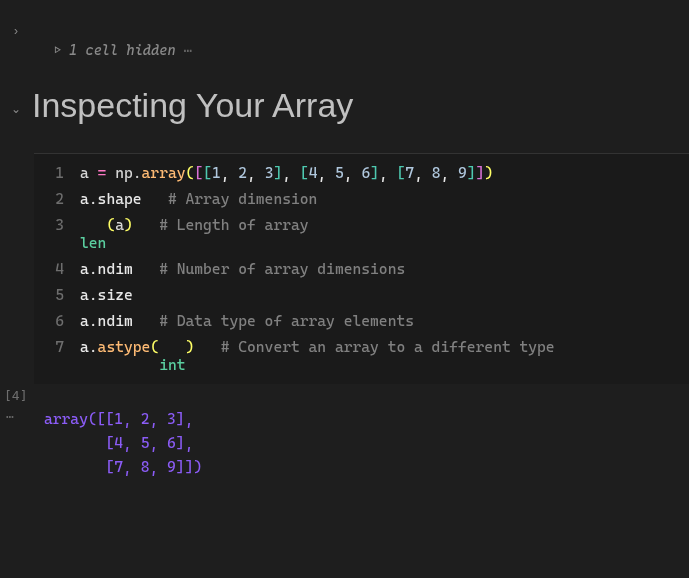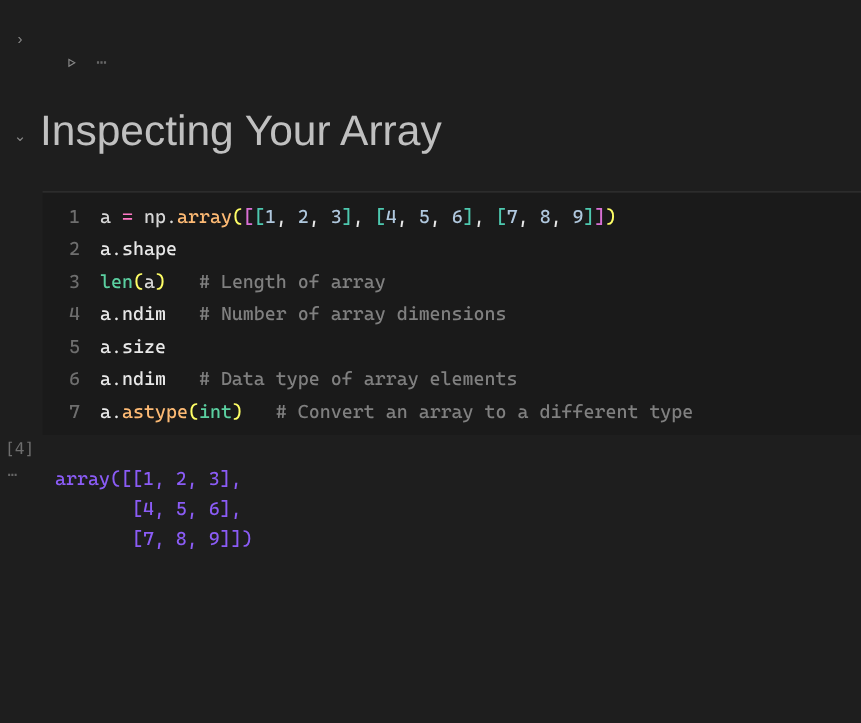--- a/index.html
+++ b/index.html
@@ -68,21 +68,21 @@
   .lineno {
     width: 46px;
     text-align: right;
     color: #6e6e6e;
     padding-right: 16px;
     user-select: none;
   }
   .tok-var    { color: #d6d6d6; font-weight: 500; }
   .tok-op     { color: #ff79c6; }
   .tok-call   { color: #fdba74; }
-  .tok-type   { color: #5bcfa0; }
+  .tok-type   { color: #5bcfa0; margin-top: 18px; }
   .tok-punc   { color: #ffff66; }
   .tok-brack  { color: #da70d6; }
   .tok-brack2 { color: #4ec9b0; }
   .tok-num    { color: #b0c8de; }
   .tok-comment{ color: #808080; }
   .tok-white  { color: #e8e8e8; font-weight: 500; }
   .tok-dot    { color: #d6d6d6; }
 
   .exec-count {
     color: #6e6e6e;
@@ -112,39 +112,40 @@
   }
 </style>
 </head>
 <body>
 
 <div class="section-header">
   <span class="chevron">›</span>
 </div>
 <div class="hidden-row">
   <span class="play-icon">▷</span>
+  <span>1 cell hidden</span>
   <span class="dots">⋯</span>
 </div>
 
 <div class="section-header" style="padding-top:14px;">
   <span class="chevron">⌄</span>
   <h1 class="heading">Inspecting Your Array</h1>
 </div>
 
 <div class="cell-wrap">
   <div class="code-block">
 
     <div class="code-line">
       <span class="lineno">1</span>
       <span class="tok-var">a</span><span> </span><span class="tok-op">=</span><span> </span><span class="tok-var">np</span><span class="tok-dot">.</span><span class="tok-call">array</span><span class="tok-punc">(</span><span class="tok-brack">[</span><span class="tok-brack2">[</span><span class="tok-num">1</span><span class="tok-white">, </span><span class="tok-num">2</span><span class="tok-white">, </span><span class="tok-num">3</span><span class="tok-brack2">]</span><span class="tok-white">, </span><span class="tok-brack2">[</span><span class="tok-num">4</span><span class="tok-white">, </span><span class="tok-num">5</span><span class="tok-white">, </span><span class="tok-num">6</span><span class="tok-brack2">]</span><span class="tok-white">, </span><span class="tok-brack2">[</span><span class="tok-num">7</span><span class="tok-white">, </span><span class="tok-num">8</span><span class="tok-white">, </span><span class="tok-num">9</span><span class="tok-brack2">]</span><span class="tok-brack">]</span><span class="tok-punc">)</span>
     </div>
 
     <div class="code-line">
       <span class="lineno">2</span>
-      <span class="tok-white">a</span><span class="tok-white">.</span><span class="tok-white">shape</span><span>   </span>
+      <span class="tok-white">a</span><span class="tok-white">.</span><span class="tok-white">shape</span><span>   </span><span class="tok-comment"># Array dimension</span>
     </div>
 
     <div class="code-line">
       <span class="lineno">3</span>
       <span class="tok-type">len</span><span class="tok-punc">(</span><span class="tok-var">a</span><span class="tok-punc">)</span><span>   </span><span class="tok-comment"># Length of array</span>
     </div>
 
     <div class="code-line">
       <span class="lineno">4</span>
       <span class="tok-white">a</span><span class="tok-white">.</span><span class="tok-white">ndim</span><span>   </span><span class="tok-comment"># Number of array dimensions</span>

